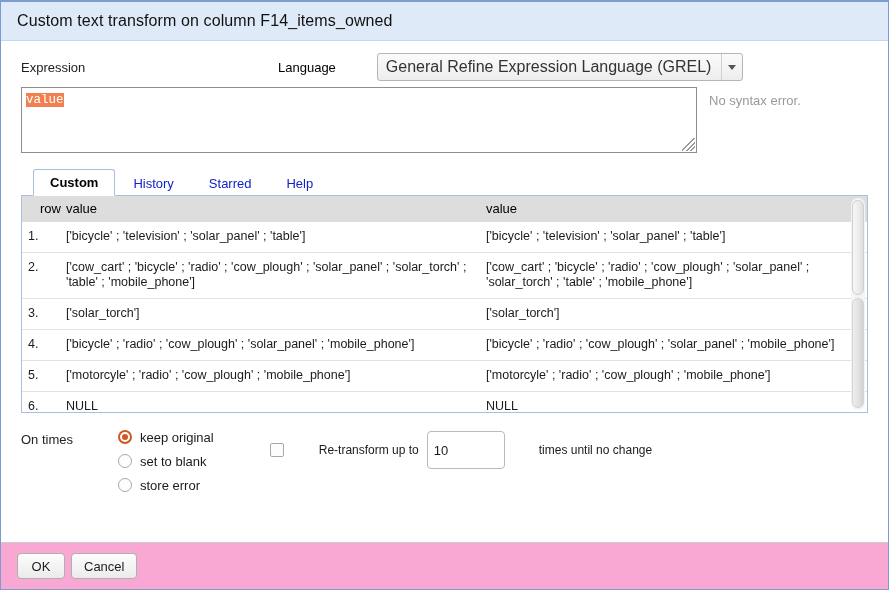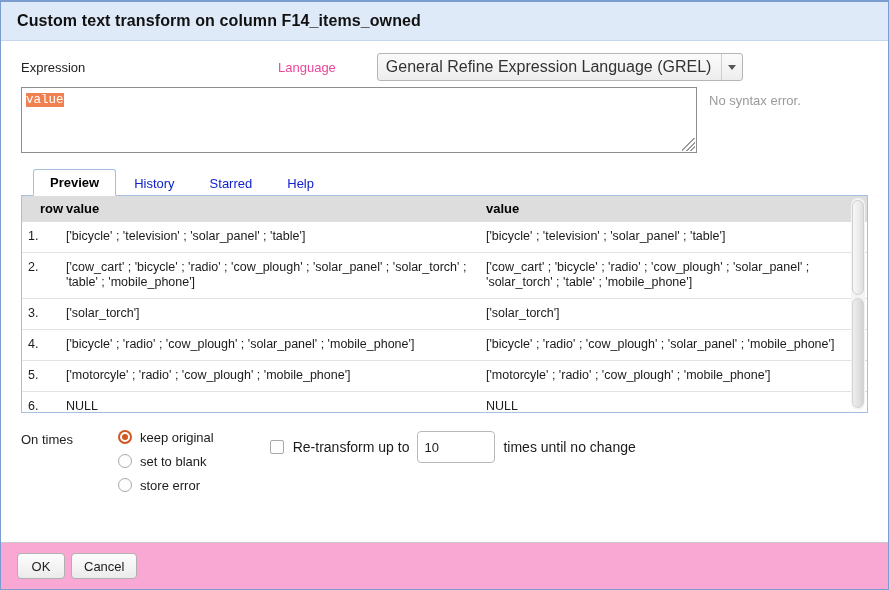--- a/index.html
+++ b/index.html
@@ -26,21 +26,21 @@
 
   
   .dialog-header {
     background: #dfeaf9;
     border-bottom: 1px solid #c5d8f0;
     padding: 10px 0 10px 16px;
     flex: 0 0 auto;
   }
   .dialog-title {
     font-size: 16px;
-    font-weight: bold;
+    font-weight: normal;
     color: #111111;
     letter-spacing: 0.1px;
   }
 
   
   .dialog-body {
     flex: 1 1 auto;
     padding: 0 20px;
     background: #ffffff;
     position: relative;
@@ -54,21 +54,21 @@
     padding-top: 6px;
     gap: 32px;
   }
   .label-expression {
     font-size: 13px;
     color: #222222;
     width: 225px;
   }
   .label-language {
     font-size: 13px;
-    color: #ec4899;
+    color: #000000;
     margin-right: 9px;
   }
   .select-wrap {
     position: relative;
     display: inline-block;
   }
   .lang-select {
     appearance: none;
     -webkit-appearance: none;
     font-family: "Liberation Sans", sans-serif;
@@ -188,21 +188,21 @@
   }
   table.preview {
     width: 100%;
     border-collapse: collapse;
     table-layout: fixed;
     font-size: 12.5px;
   }
   table.preview th {
     background: #dddddd;
     color: #000000;
-    font-weight: bold;
+    font-weight: normal;
     text-align: left;
     padding: 5px 6px 6px 6px;
     font-size: 13px;
     border: none;
   }
   table.preview th.col-row { width: 38px; padding-left: 18px; }
   table.preview th.col-a   { width: 420px; }
   table.preview th.col-b   { width: auto; }
 
   table.preview td {
@@ -300,24 +300,24 @@
   }
   .checkbox {
     width: 14px; height: 14px;
     border: 1px solid #a8a8a8;
     border-radius: 2px;
     background: #fdfdfd;
     margin-right: 9px;
     flex: 0 0 auto;
     cursor: pointer;
   }
-  .retransform-text { font-size: 14px; color: #1b1b1b; }
+  .retransform-text { font-size: 12px; color: #1b1b1b; margin-left: 26px; }
   .times-input {
     width: 78px;
-    height: 32px;
+    height: 38px;
     margin: 0 8px;
     border: 1px solid #b9b9b9;
     border-radius: 4px;
     font-family: "Liberation Sans", sans-serif;
     font-size: 13px;
     color: #1b1b1b;
     padding: 0 6px;
     background: #ffffff;
     outline: none;
   }
@@ -368,21 +368,21 @@
 
     <div class="editor-row">
       <div class="editor-box">
         <div class="editor-text"><span class="sel">value</span></div>
         <span class="resize-grip"></span>
       </div>
       <div class="syntax-status">No syntax error.</div>
     </div>
 
     <div class="tabs">
-      <div class="tab active">Preview</div>
+      <div class="tab active">Custom</div>
       <div class="tab">History</div>
       <div class="tab">Starred</div>
       <div class="tab">Help</div>
     </div>
 
     <div class="preview-panel">
       <div class="preview-scroll">
         <table class="preview">
           <thead>
             <tr>

